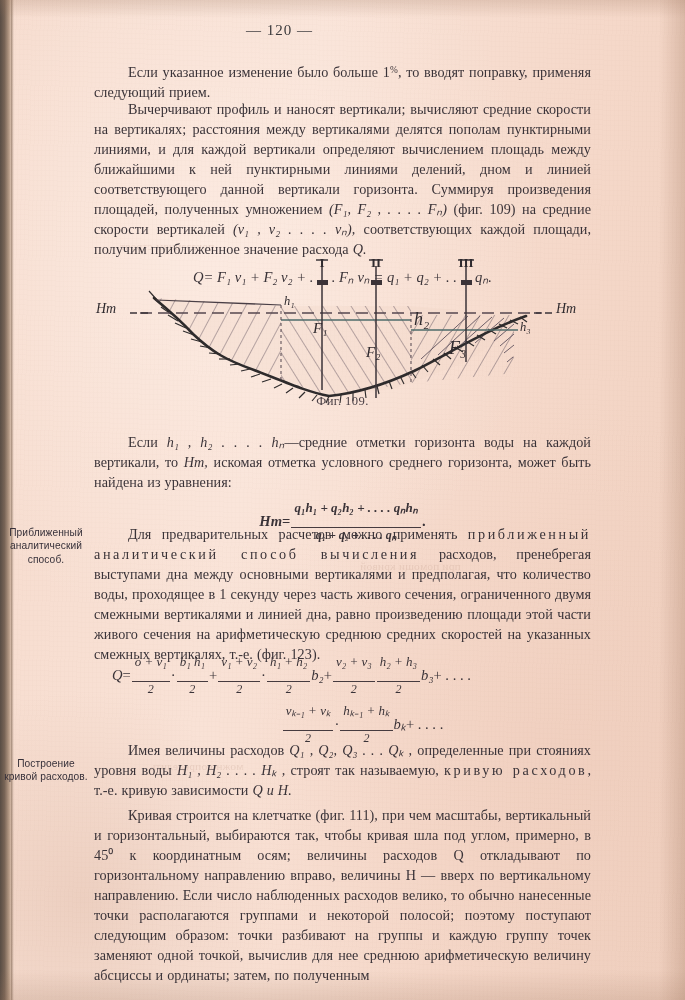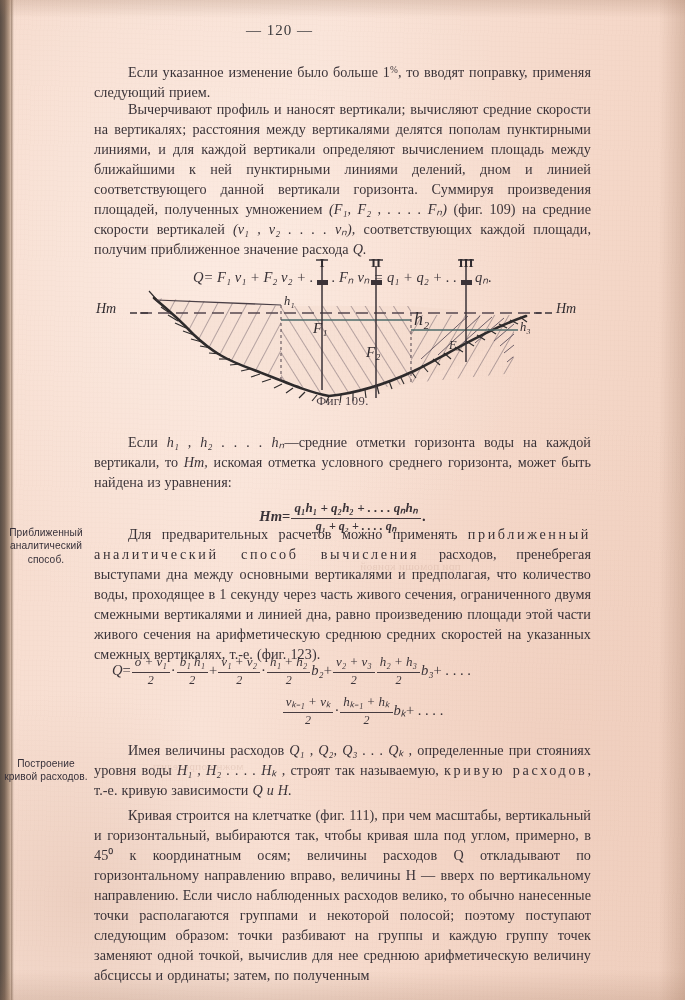--- a/index.html
+++ b/index.html
@@ -135,21 +135,21 @@
     display: inline-block;
     vertical-align: middle;
     text-align: center;
     line-height: 1.08;
     margin: 0 1px;
     position: relative;
     top: -1px;
   }
   .frac > .num {
     display: block;
-    padding: 0 3px 3px 3px;
+    padding: 0 3px 12px 3px;
     border-bottom: 1.2px solid #463b3f;
     font-size: 13px;
   }
   .frac > .den {
     display: block;
     padding: 1px 3px 0 3px;
     font-size: 12px;
   }
 
   
@@ -349,21 +349,21 @@
       </svg>
 
       
       <div style="position:absolute; left:2px; top:43px; font-style:italic; font-size:14px; color:#2f2a2e;">Hm</div>
       <div style="position:absolute; left:462px; top:43px; font-style:italic; font-size:14px; color:#2f2a2e;">Hm</div>
       <div style="position:absolute; left:190px; top:36px; font-style:italic; font-size:12.5px; color:#2f2a2e;">h₁</div>
       <div style="position:absolute; left:320px; top:51px; font-style:italic; font-size:18px; color:#2f2a2e;">h₂</div>
       <div style="position:absolute; left:426px; top:62px; font-style:italic; font-size:12.5px; color:#2f2a2e;">h₃</div>
       <div style="position:absolute; left:219px; top:62px; font-style:italic; font-size:15px; color:#2f2a2e;">F₁</div>
       <div style="position:absolute; left:272px; top:86px; font-style:italic; font-size:15px; color:#2f2a2e;">F₂</div>
-      <div style="position:absolute; left:355px; top:80px; font-style:italic; font-size:12px; color:#2f2a2e;">F₃</div>
+      <div style="position:absolute; left:355px; top:80px; font-style:italic; font-size:18px; color:#2f2a2e;">F₃</div>
     </div>
 
     <div class="figcap">Фиг. 109.</div>
 
     <div class="body-col" style="top:432px;">
       <p class="para"><span>Если</span>
         <i>h₁ , h₂ . . . . hₙ</i><span>—средние отметки горизонта воды на каждой вертикали, то</span>
         <i>Hm,</i>
         <span>искомая отметка условного среднего горизонта, может быть найдена из уравнения:</span>
       </p>

